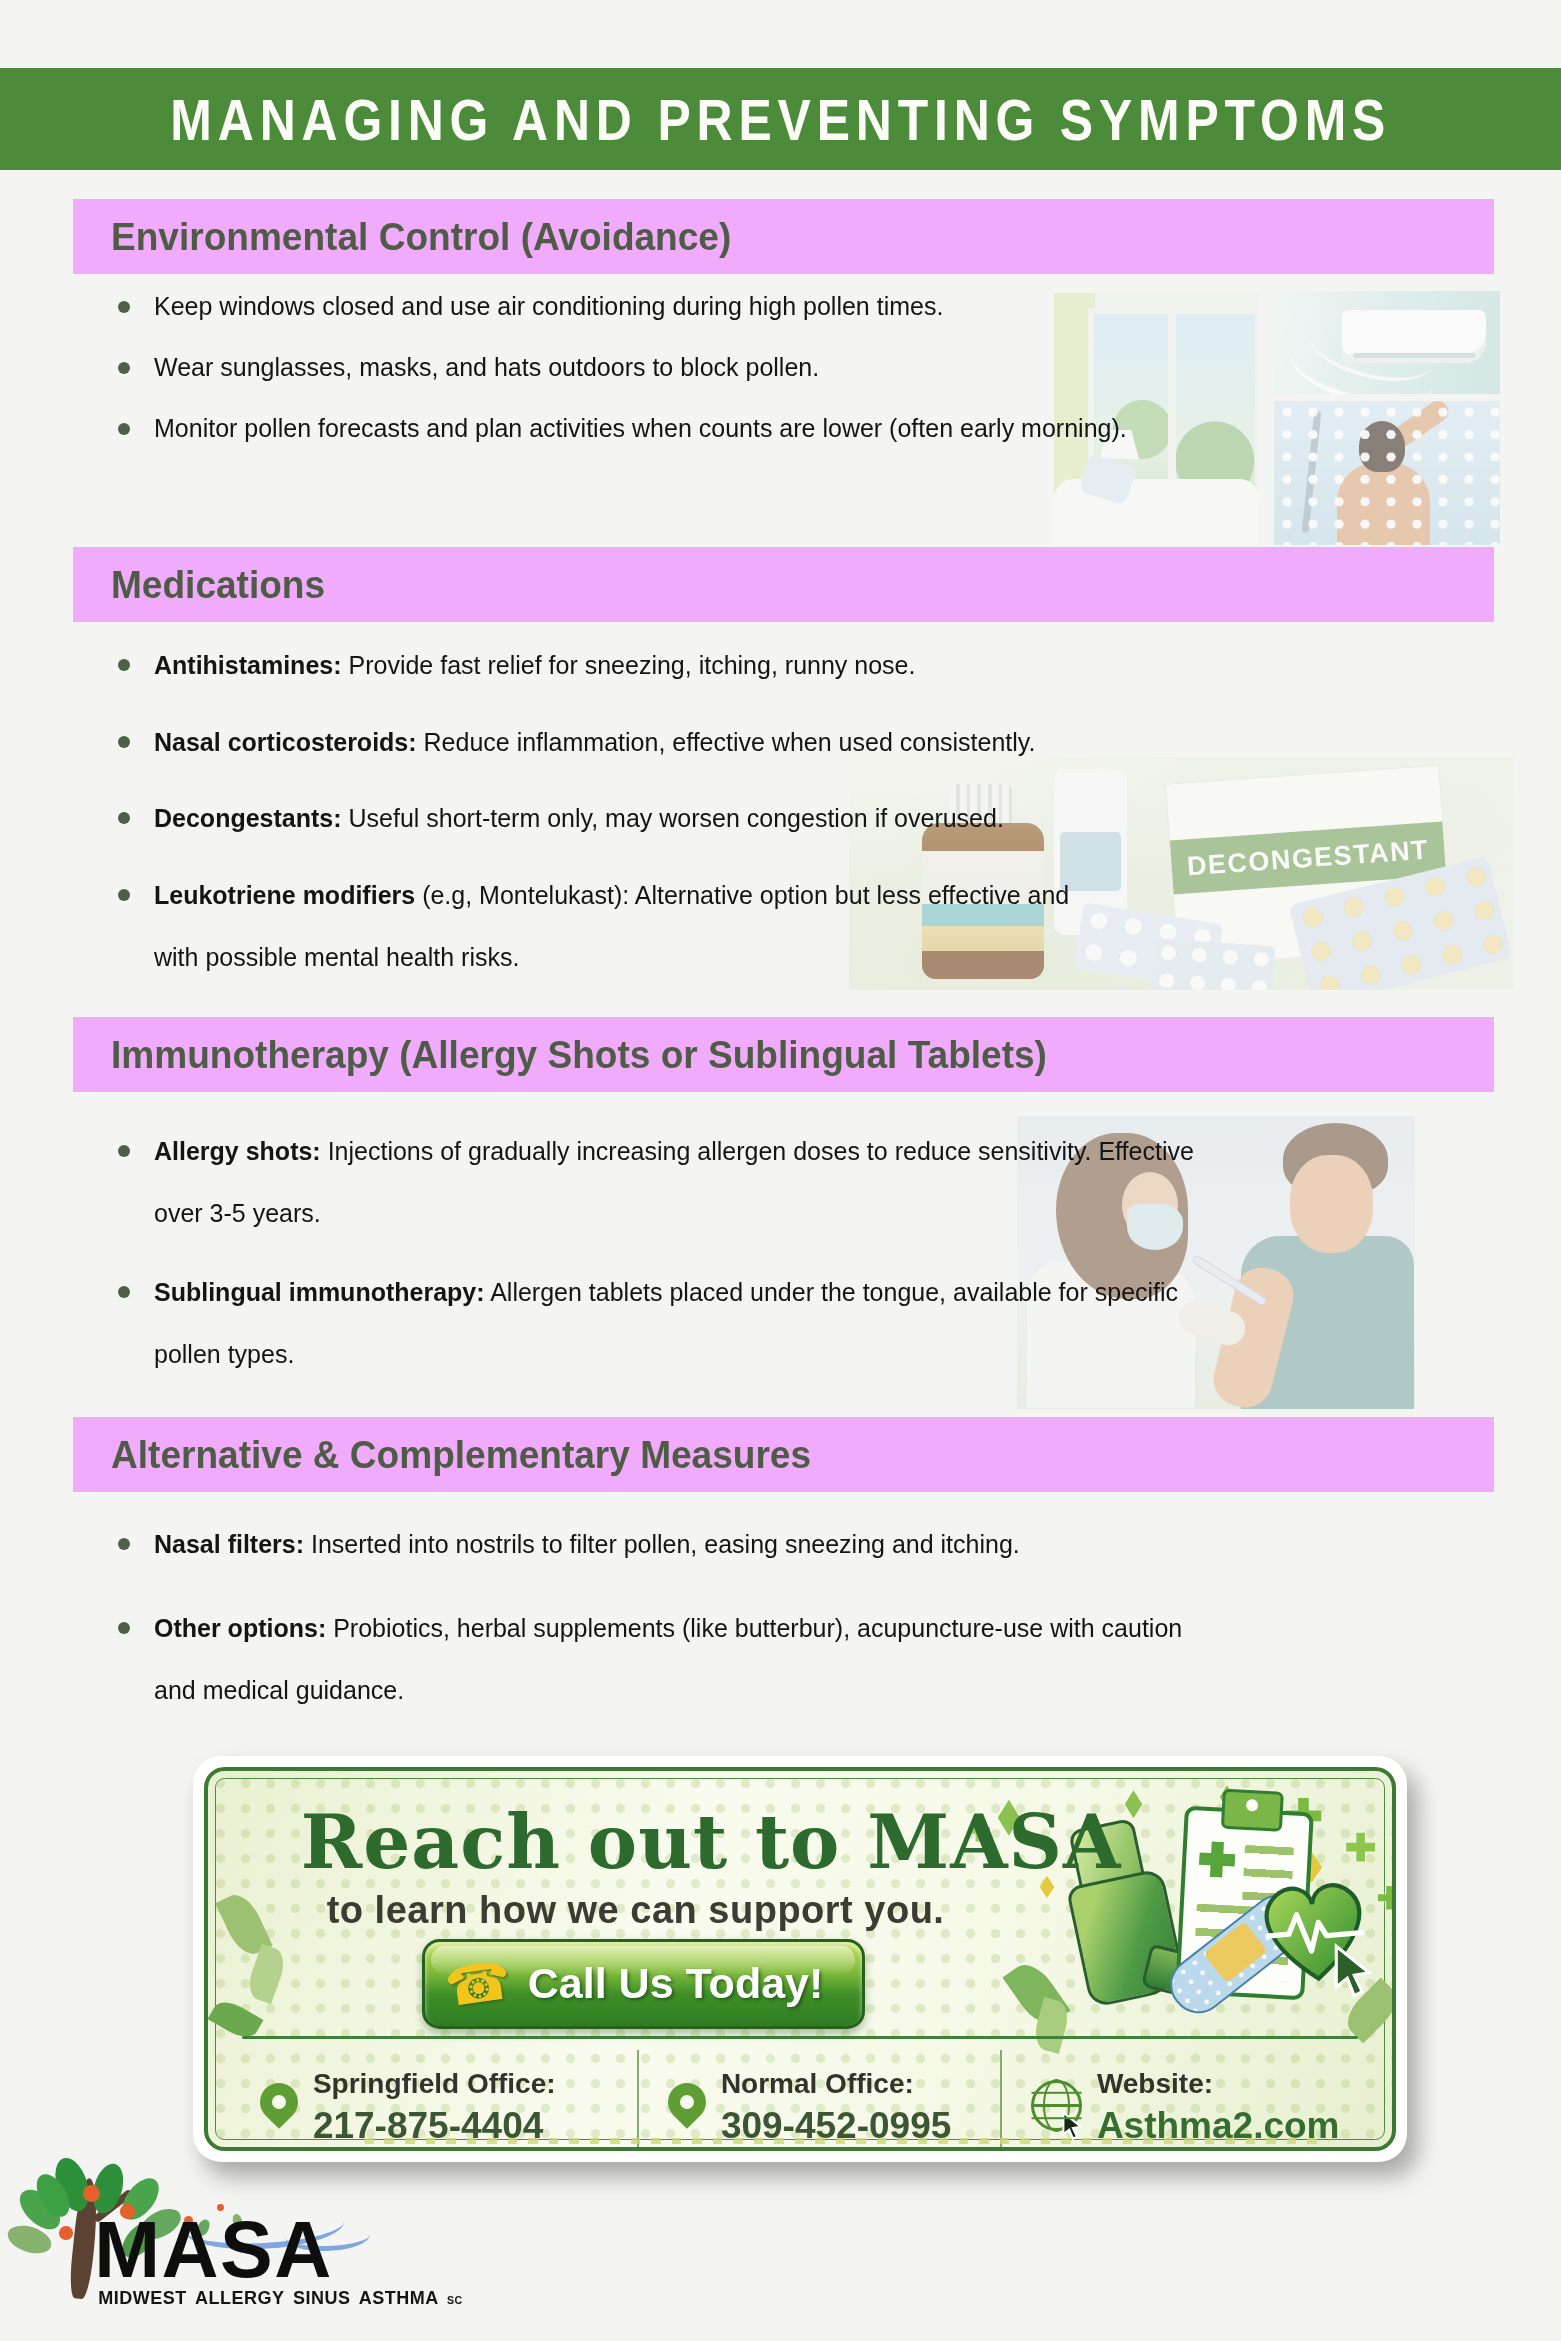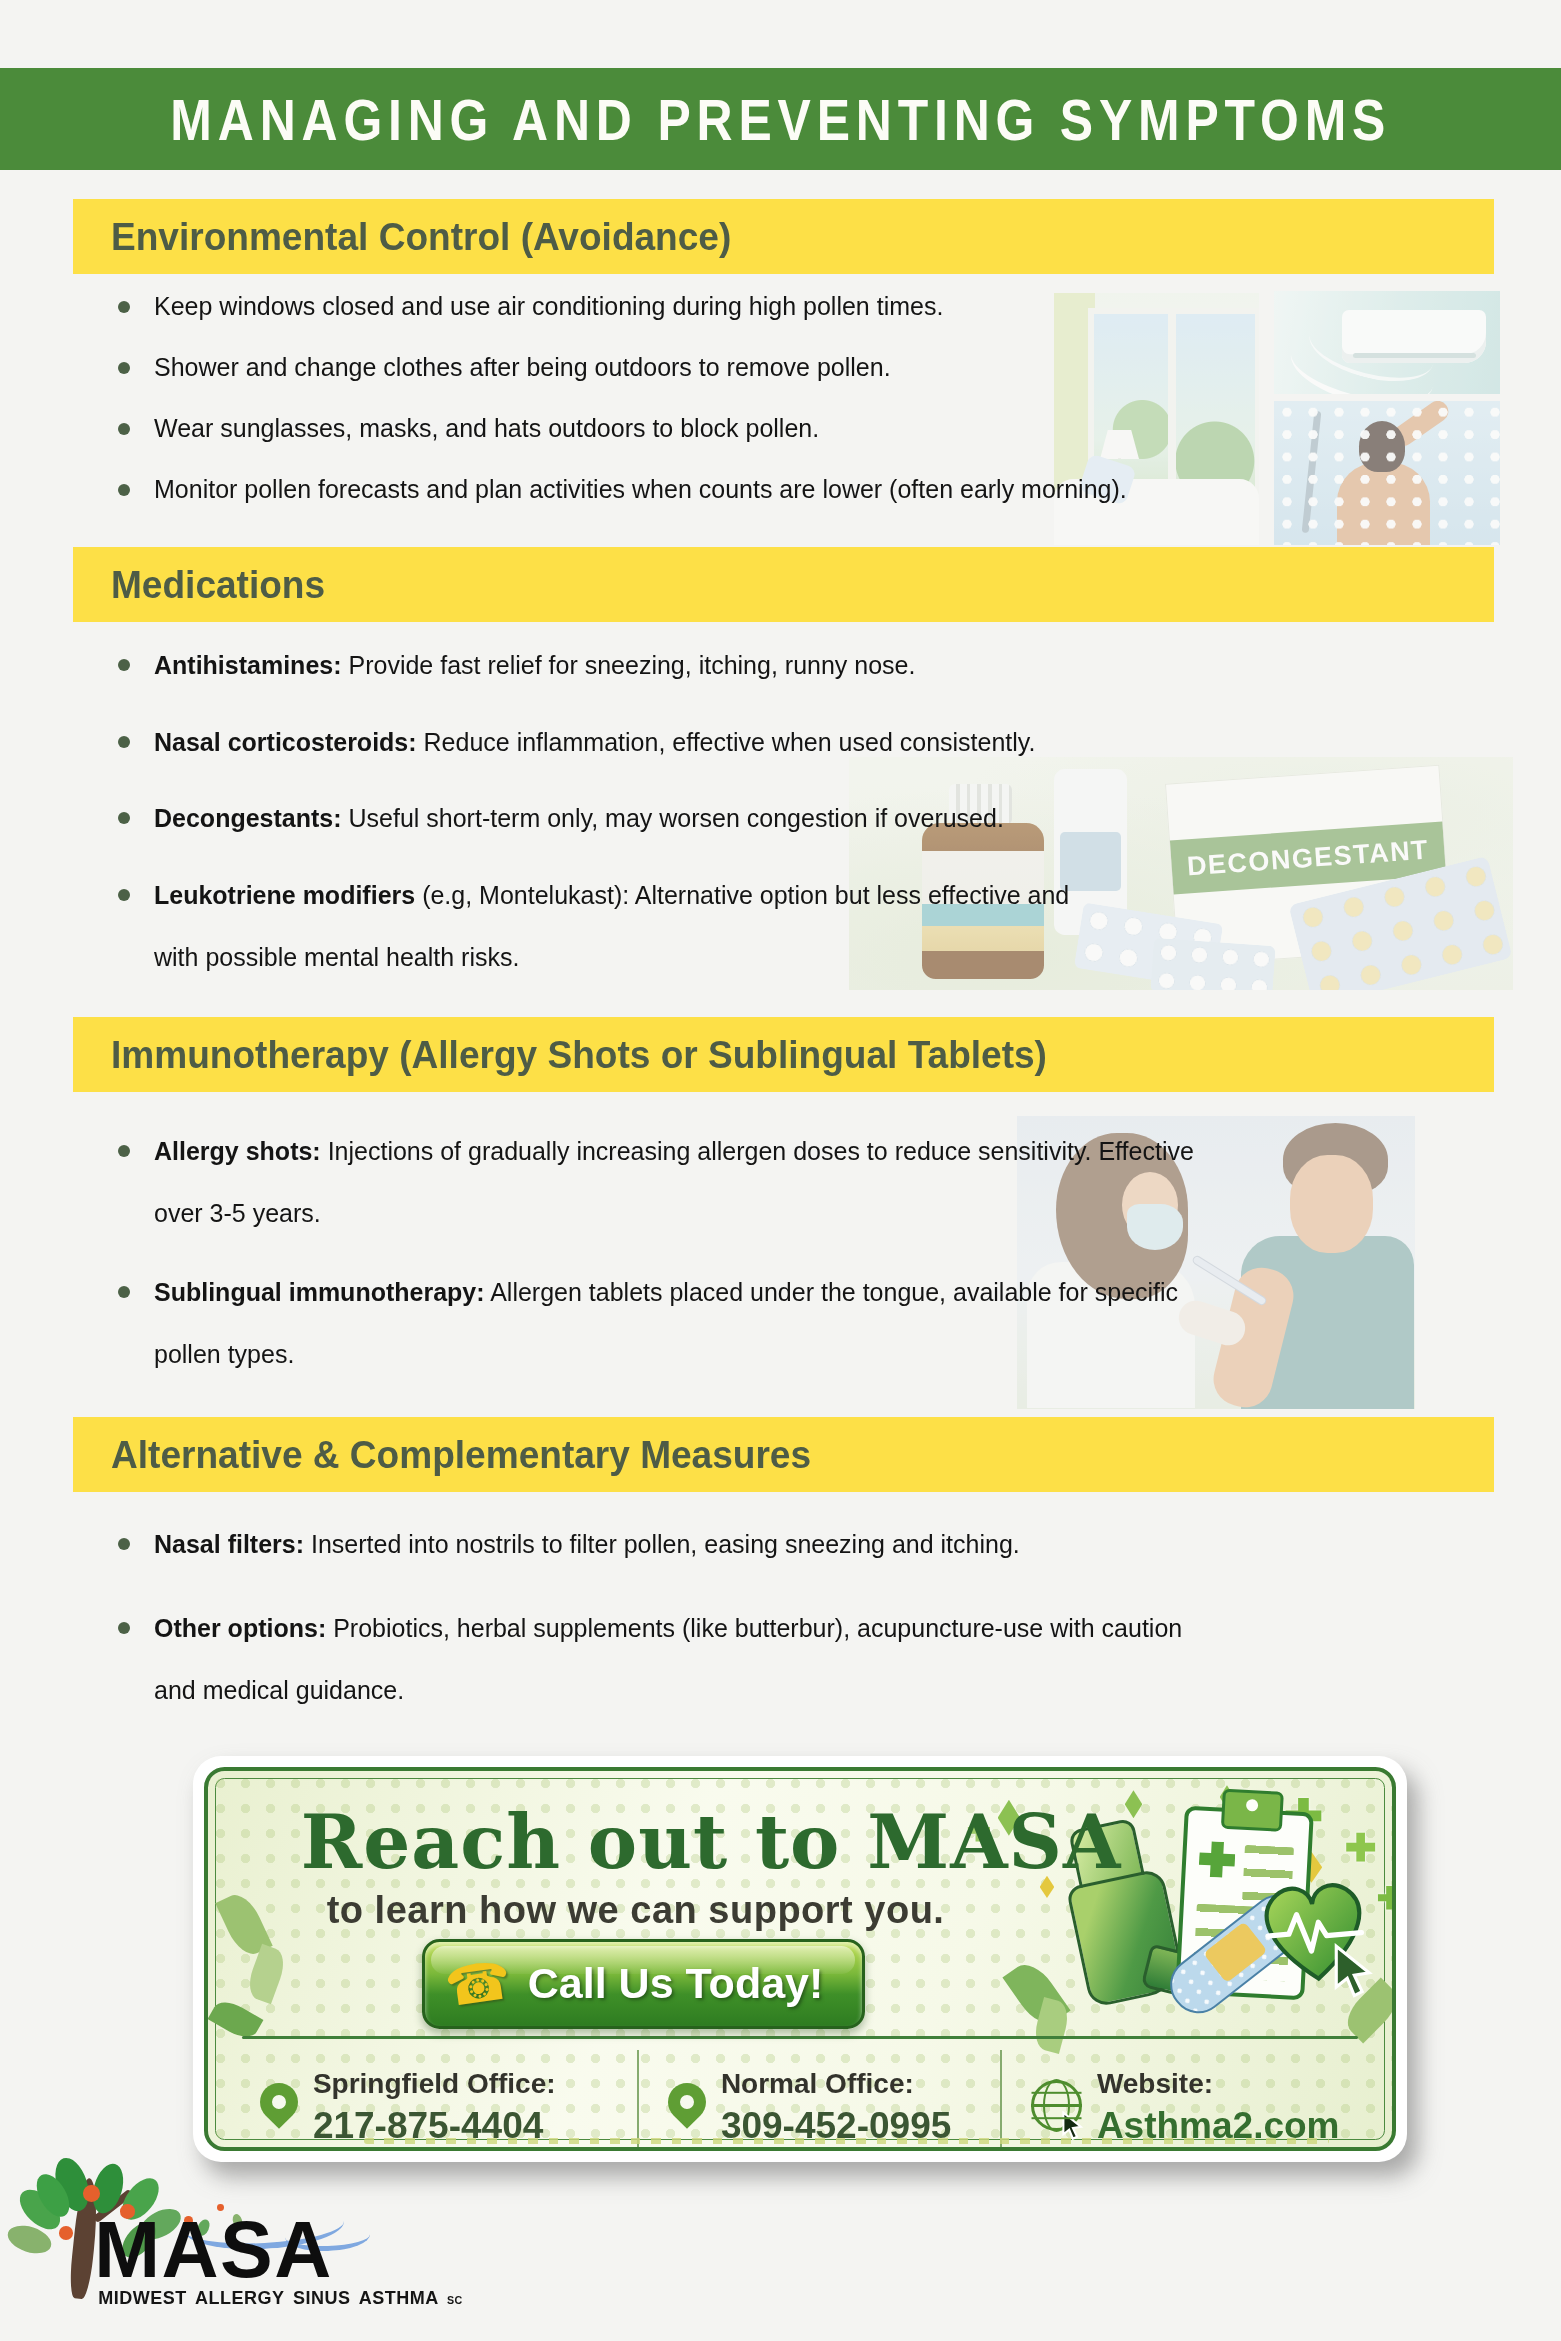--- a/index.html
+++ b/index.html
@@ -6,21 +6,21 @@
   .page{position:relative;width:1561px;height:2342px;background:#f4f4f2;overflow:hidden;
         font-family:"Liberation Sans", sans-serif;}
 
   
   .title-banner{position:absolute;left:0;top:68px;width:1561px;height:102px;background:#4b8b3a;
                 display:flex;align-items:center;justify-content:center;}
   .title-banner span{color:#fcfcf6;font-size:58px;font-weight:bold;letter-spacing:6.8px;
                      display:inline-block;transform:scaleX(.86);white-space:nowrap;}
 
   
-  .band{position:absolute;left:73px;width:1421px;height:75px;background:#fde047;z-index:3;}
+  .band{position:absolute;left:73px;width:1421px;height:75px;background:#f0abfc;z-index:3;}
   .band span{position:absolute;left:38px;top:0;line-height:75px;font-size:39px;font-weight:bold;
              color:#4e5c46;display:inline-block;transform:scaleX(.95);transform-origin:left center;white-space:nowrap;}
   .band.b1{top:199px}.band.b2{top:547px}.band.b3{top:1017px}.band.b4{top:1417px}
 
   
   ul.bullets{position:absolute;list-style:none;margin:0;padding:0;z-index:4;color:#141414;}
   ul.bullets li{position:relative;padding-left:37px;font-size:25px;line-height:62px;}
   ul.bullets li::before{content:"";position:absolute;left:1px;top:25px;width:12.2px;height:12.2px;
                         border-radius:50%;background:#4c6147;}
   ul.bullets b{font-weight:bold;}
@@ -244,21 +244,20 @@
     <div class="pat-face"></div>
     <div class="glove"></div>
     <div class="syringe"></div>
   </div>
 
   <div class="band b1">
     <span>Environmental Control (Avoidance)</span>
   </div>
   <ul class="bullets s1">
     <li><b></b> <span>Keep windows closed and use air conditioning during high pollen times.</span></li>
-    <li><b></b> <span>Shower and change clothes after being outdoors to remove pollen.</span></li>
     <li><b></b> <span>Wear sunglasses, masks, and hats outdoors to block pollen.</span></li>
     <li><b></b> <span>Monitor pollen forecasts and plan activities when counts are lower (often early morning).</span></li>
   </ul>
 
   <div class="band b2">
     <span>Medications</span>
   </div>
   <ul class="bullets s2">
     <li><b>Antihistamines:</b> <span>Provide fast relief for sneezing, itching, runny nose.</span></li>
     <li><b>Nasal corticosteroids:</b> <span>Reduce inflammation, effective when used consistently.</span></li>

